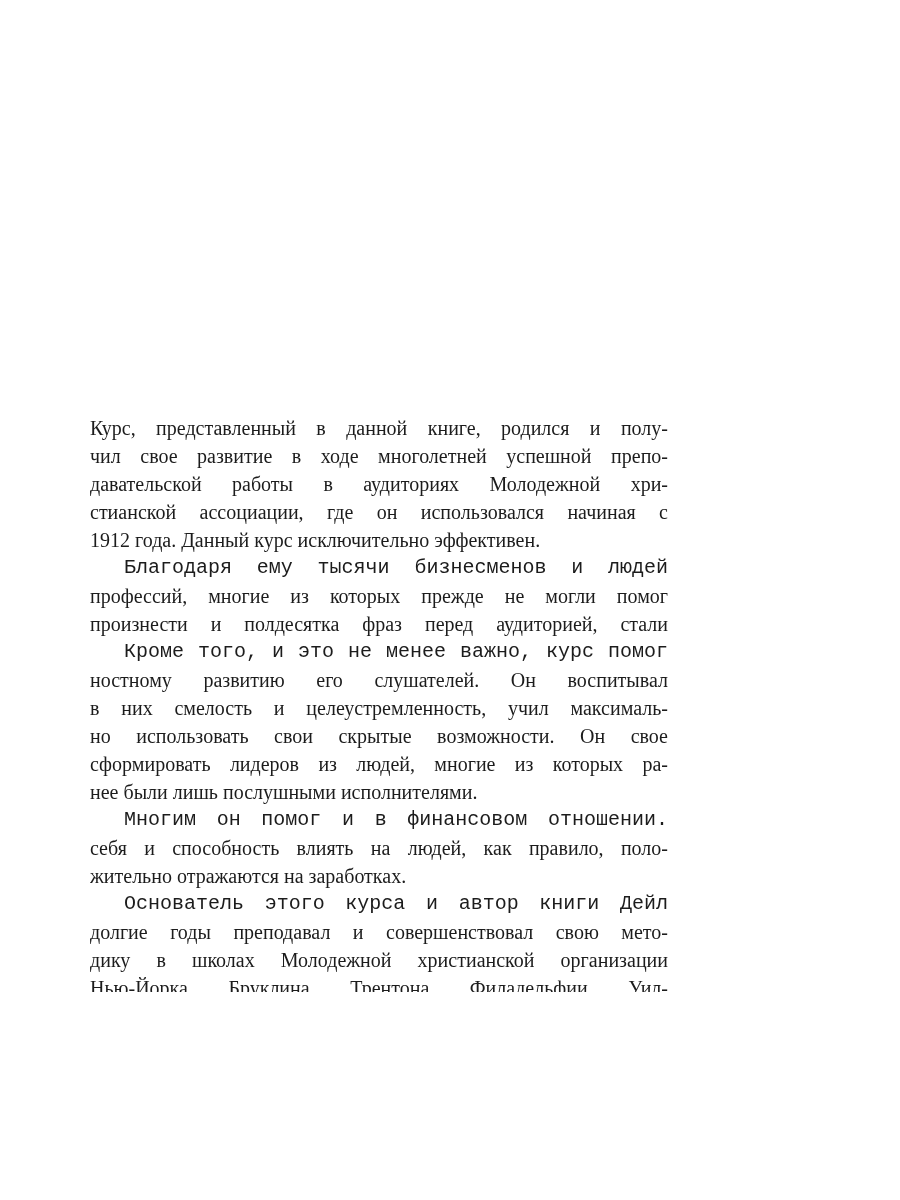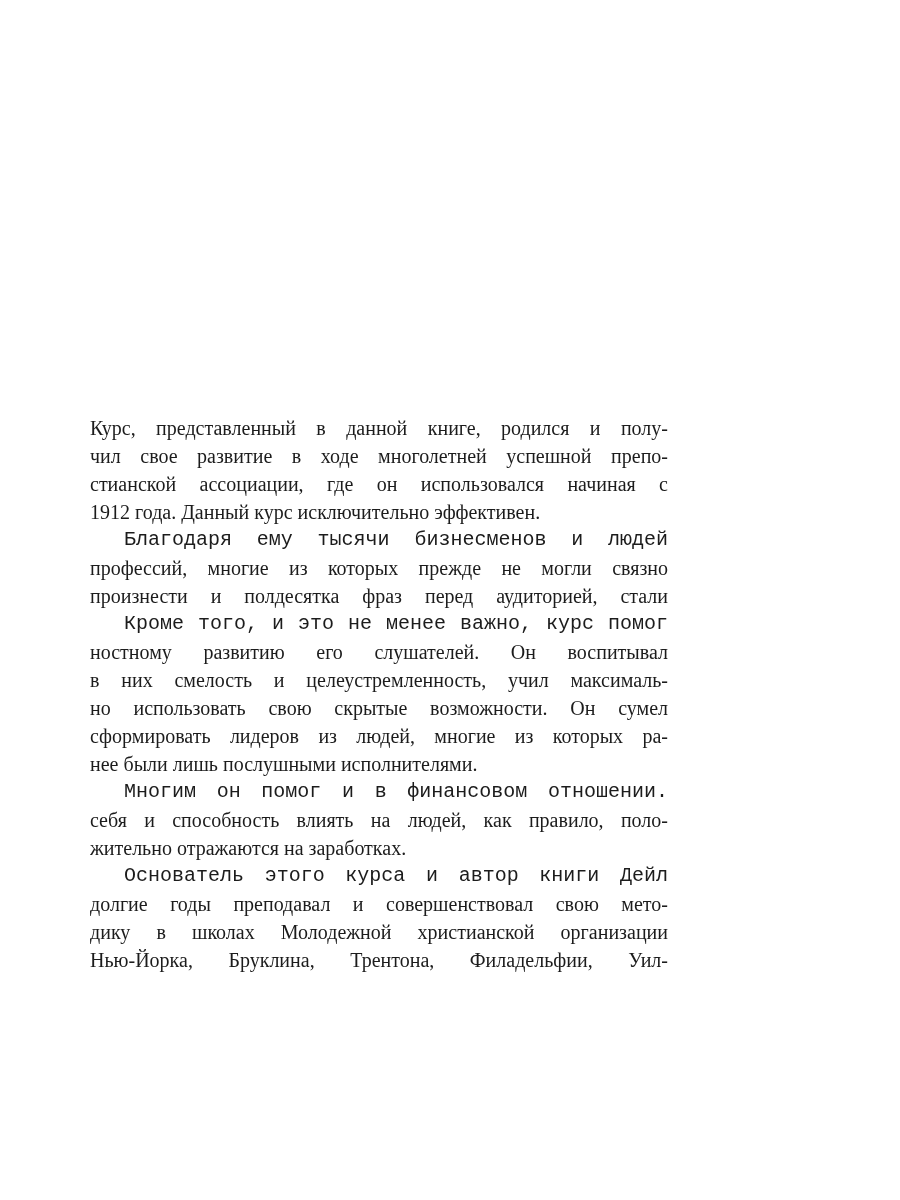--- a/index.html
+++ b/index.html
@@ -57,33 +57,34 @@
   }
 </style>
 </head>
 <body>
 
 <div class="page">
   <div class="text-block">
       <div class="para">
         <div class="line justify">Курс, представленный в данной книге, родился и полу-</div>
         <div class="line justify">чил свое развитие в ходе многолетней успешной препо-</div>
+        <div class="line justify">давательской работы в аудиториях Молодежной хри-</div>
         <div class="line justify">стианской ассоциации, где он использовался начиная с</div>
         <div class="line last">1912 года. Данный курс исключительно эффективен.</div>
       </div>
       <div class="para indent">
         <div class="line justify">Благодаря ему тысячи бизнесменов и людей других</div>
-        <div class="line justify">профессий, многие из которых прежде не могли связно</div>
+        <div class="line justify">профессий, многие из которых прежде не могли помог</div>
         <div class="line justify">произнести и полдесятка фраз перед аудиторией, стали</div>
       </div>
       <div class="para indent">
         <div class="line justify">Кроме того, и это не менее важно, курс помог лич-</div>
         <div class="line justify">ностному развитию его слушателей. Он воспитывал</div>
         <div class="line justify">в них смелость и целеустремленность, учил максималь-</div>
-        <div class="line justify">но использовать свою скрытые возможности. Он сумел</div>
+        <div class="line justify">но использовать свои скрытые возможности. Он свое</div>
         <div class="line justify">сформировать лидеров из людей, многие из которых ра-</div>
         <div class="line last">нее были лишь послушными исполнителями.</div>
       </div>
       <div class="para indent">
         <div class="line justify">Многим он помог и в финансовом отношении. Вера в</div>
         <div class="line justify">себя и способность влиять на людей, как правило, поло-</div>
         <div class="line last">жительно отражаются на заработках.</div>
       </div>
       <div class="para indent">
         <div class="line justify">Основатель этого курса и автор книги Дейл Карнеги</div>

